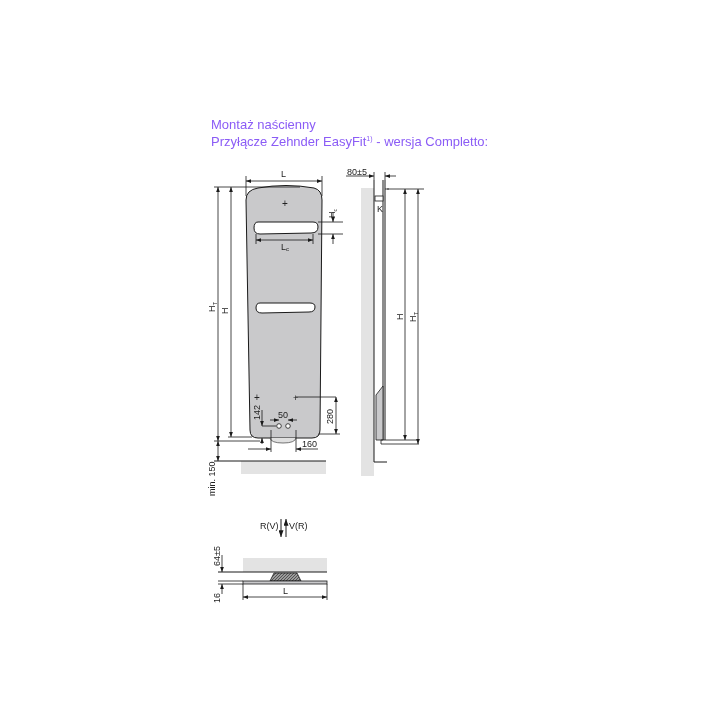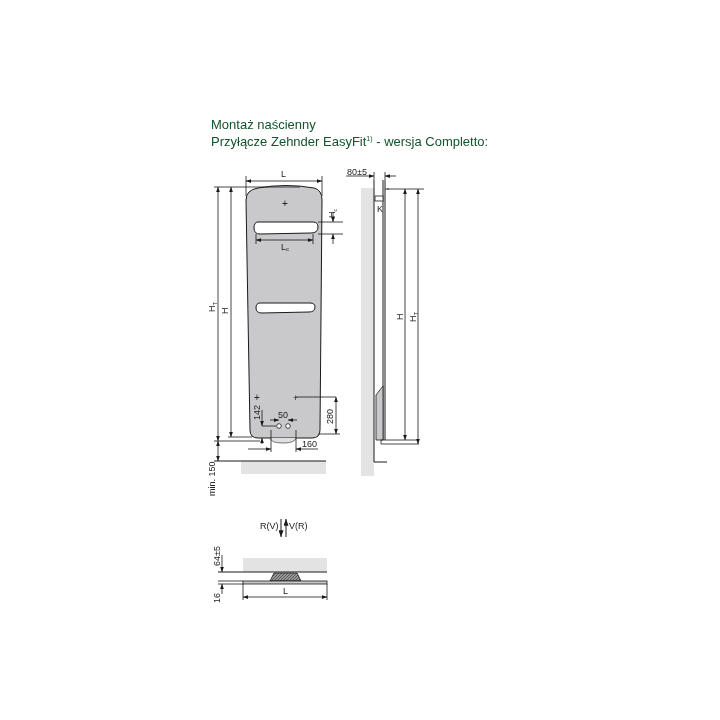--- a/index.html
+++ b/index.html
@@ -1,18 +1,18 @@
 <!DOCTYPE html>
 <html><head>
   <meta charset="utf-8">
   <style>
     html, body { margin: 0; padding: 0; background: #ffffff; }
     body { width: 720px; height: 720px; position: relative; overflow: hidden;
            font-family: "Liberation Sans", sans-serif; color: #2a2a2a; }
-    .title { position: absolute; left: 211px; top: 116px; font-size: 13px; line-height: 17px; color: #14532d; }
+    .title { position: absolute; left: 211px; top: 116px; font-size: 13px; line-height: 17px; color: #8b5cf6; }
     .title sup { font-size: 7px; vertical-align: super; line-height: 0; }
     svg { position: absolute; left: 0; top: 0; }
     svg text { font-family: "Liberation Sans", sans-serif; fill: #222; }
     .dim { font-size: 9px; }
     .ln { stroke: #1a1a1a; stroke-width: 1; fill: none; }
     .thin { stroke: #1a1a1a; stroke-width: 0.8; fill: none; }
   </style>
 </head>
 <body>
 

